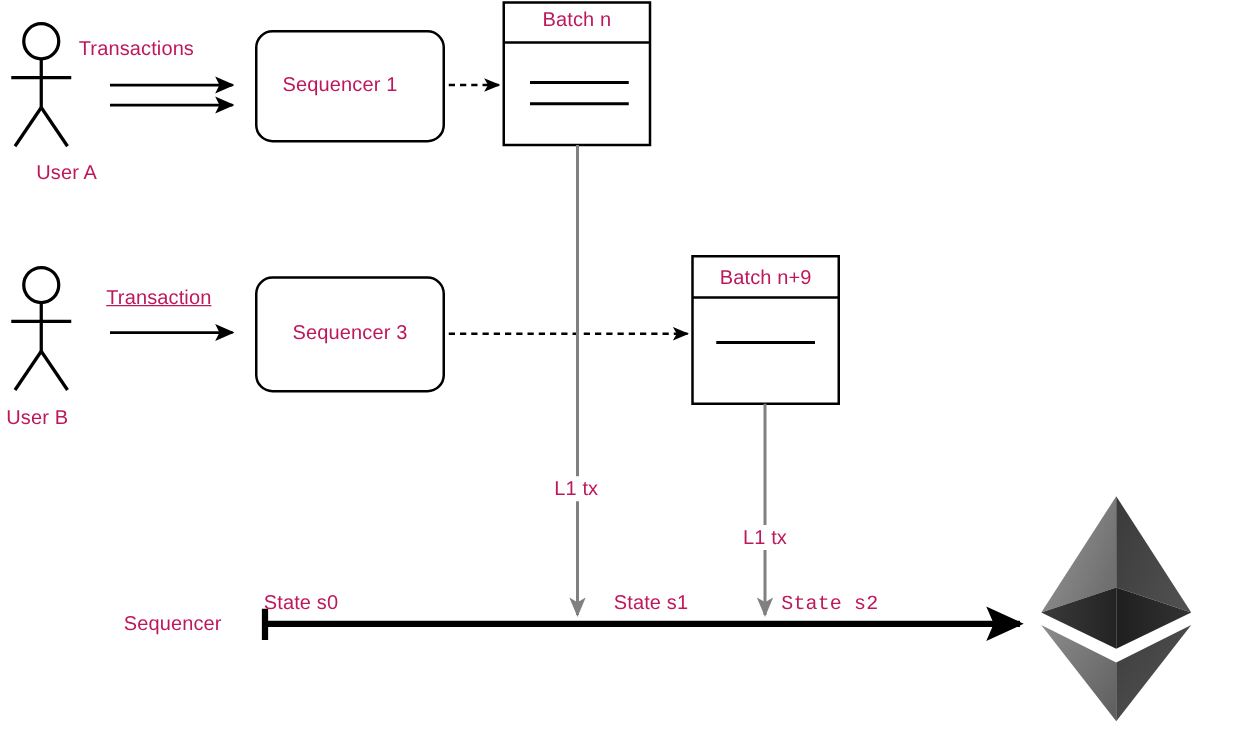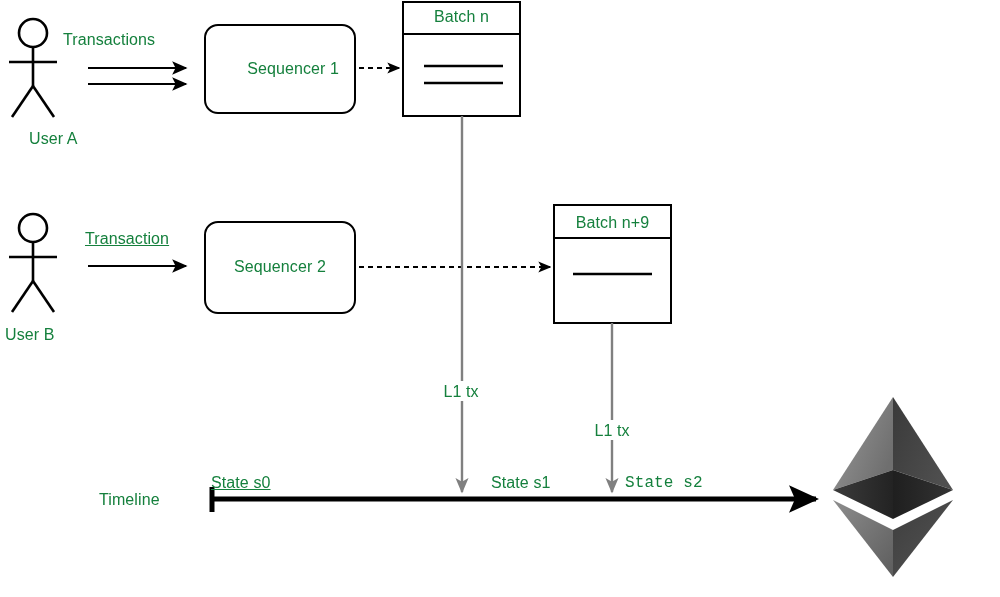--- a/index.html
+++ b/index.html
@@ -23,21 +23,21 @@
     position: absolute;
     left: 0;
     top: 0;
     width: 1000px;
     height: 597px;
   }
   .lbl {
     position: absolute;
     font-family: "Liberation Sans", sans-serif;
     font-size: 16px;
-    color: #15803d;
+    color: #be185d;
     white-space: nowrap;
     line-height: 1;
     letter-spacing: 0.1px;
   }
   .lbl-center {
     text-align: center;
   }
 </style>
 </head>
 <body>
@@ -160,33 +160,33 @@
   </svg>
 
   <div class="lbl" style="left:5px; top:131px;margin-left:24px;">User A</div>
 
   <div class="lbl" style="left:5px; top:327px;">User B</div>
 
   <div class="lbl" style="left:63px; top:32px;">Transactions</div>
 
   <div class="lbl" style="left:85px; top:231px;text-decoration:underline;">Transaction</div>
 
-  <div class="lbl lbl-center" style="left:205px; top:61px; width:134px;text-align:right;">Sequencer 1</div>
+  <div class="lbl lbl-center" style="left:205px; top:61px; width:134px;">Sequencer 1</div>
 
-  <div class="lbl lbl-center" style="left:205px; top:259px; width:150px;">Sequencer 2</div>
+  <div class="lbl lbl-center" style="left:205px; top:259px; width:150px;">Sequencer 3</div>
 
   <div class="lbl lbl-center" style="left:403px; top:9px; width:117px;">Batch n</div>
 
   <div class="lbl lbl-center" style="left:554px; top:215px; width:117px;">Batch n+9</div>
 
   <div class="lbl lbl-center" style="left:432px; top:384px; width:58px;">L1 tx</div>
 
   <div class="lbl lbl-center" style="left:583px; top:423px; width:58px;">L1 tx</div>
 
-  <div class="lbl" style="left:99px; top:492px;">Timeline</div>
+  <div class="lbl" style="left:99px; top:492px;">Sequencer</div>
 
-  <div class="lbl" style="left:211px; top:475px;text-decoration:underline;">State s0</div>
+  <div class="lbl" style="left:211px; top:475px;">State s0</div>
 
   <div class="lbl" style="left:479px; top:475px;margin-left:12px;">State s1</div>
 
   <div class="lbl" style="left:625px; top:475px;font-family:Liberation Mono, monospace;">State s2</div>
 
 </div>
 
 </body></html>

